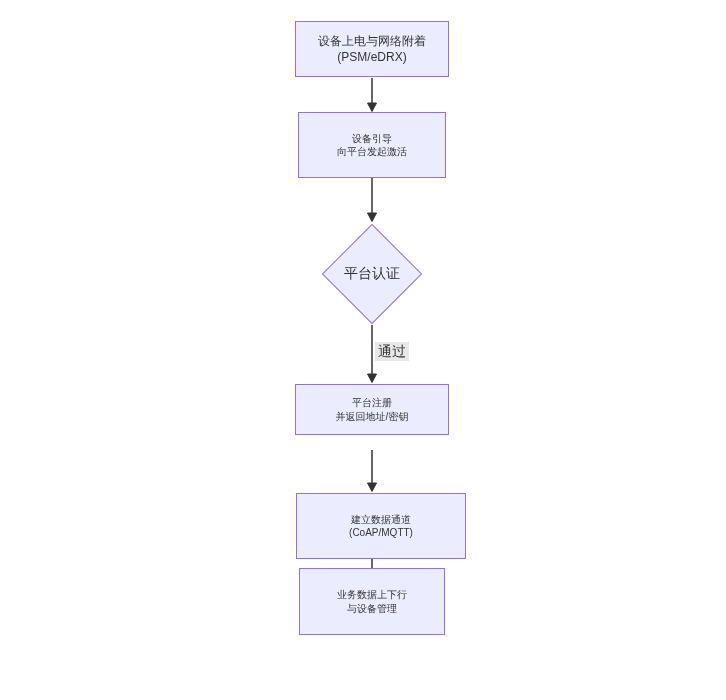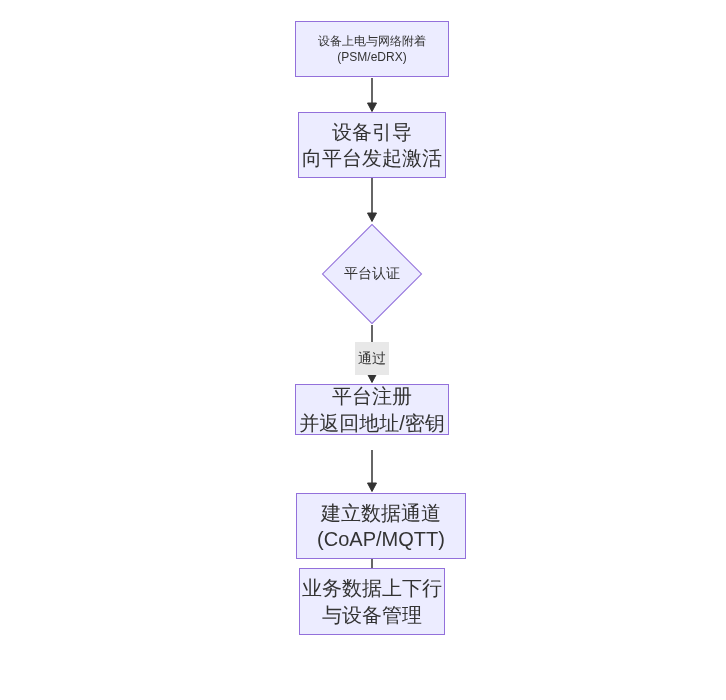--- a/index.html
+++ b/index.html
@@ -23,21 +23,21 @@
   .node {
     position: absolute;
     box-sizing: border-box;
     background: #ECECFF;
     border: 1px solid #9370DB;
     display: flex;
     flex-direction: column;
     align-items: center;
     justify-content: center;
     text-align: center;
-    font-size: 20px;
+    font-size: 10px;
     line-height: 1.32;
     color: #333333;
   }
   .node.small { font-size: 12px; line-height: 1.35; }
   .node .nline { display: block; white-space: nowrap; text-align: right; }
   .diamond-wrap {
     position: absolute;
     left: 322px; top: 223px;
     width: 100px; height: 102px; text-decoration: underline;
   }
@@ -55,24 +55,24 @@
     left: 0; top: 0; right: 0; bottom: 0;
     display: flex;
     align-items: center;
     justify-content: center;
     font-size: 14px;
     color: #333333;
     white-space: nowrap;
   }
   .edge-label {
     position: absolute;
-    left: 372px; top: 342px;
+    left: 392px; top: 342px;
     transform: translateX(-50%);
     background: #e8e8e8;
-    padding: 7px 3px;
+    padding: 0 3px;
     font-size: 14px;
     line-height: 19px;
     color: #333333;
     white-space: nowrap;
   }
   
   .n-power    { left: 295px; top: 21px;  width: 154px; height: 56px; }
   .n-boot     { left: 298px; top: 112px; width: 148px; height: 66px; }
   .n-register { left: 295px; top: 384px; width: 154px; height: 51px; }
   .n-channel  { left: 296px; top: 493px; width: 170px; height: 66px; }

